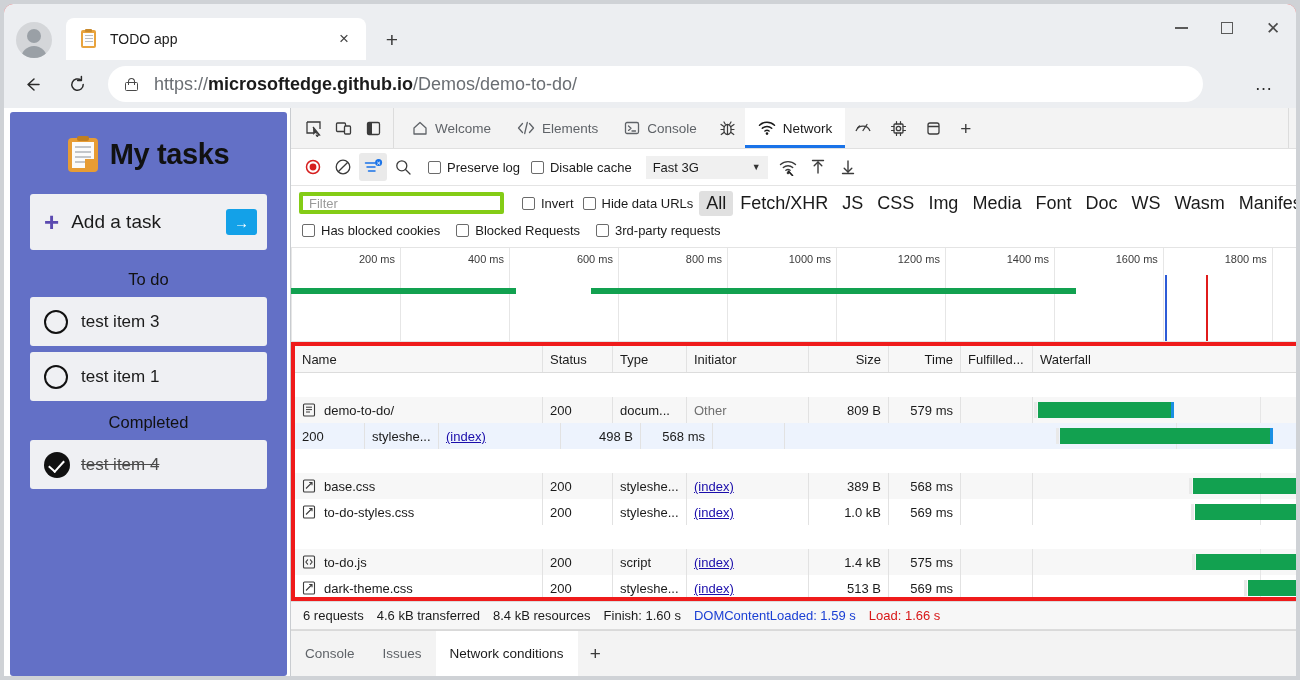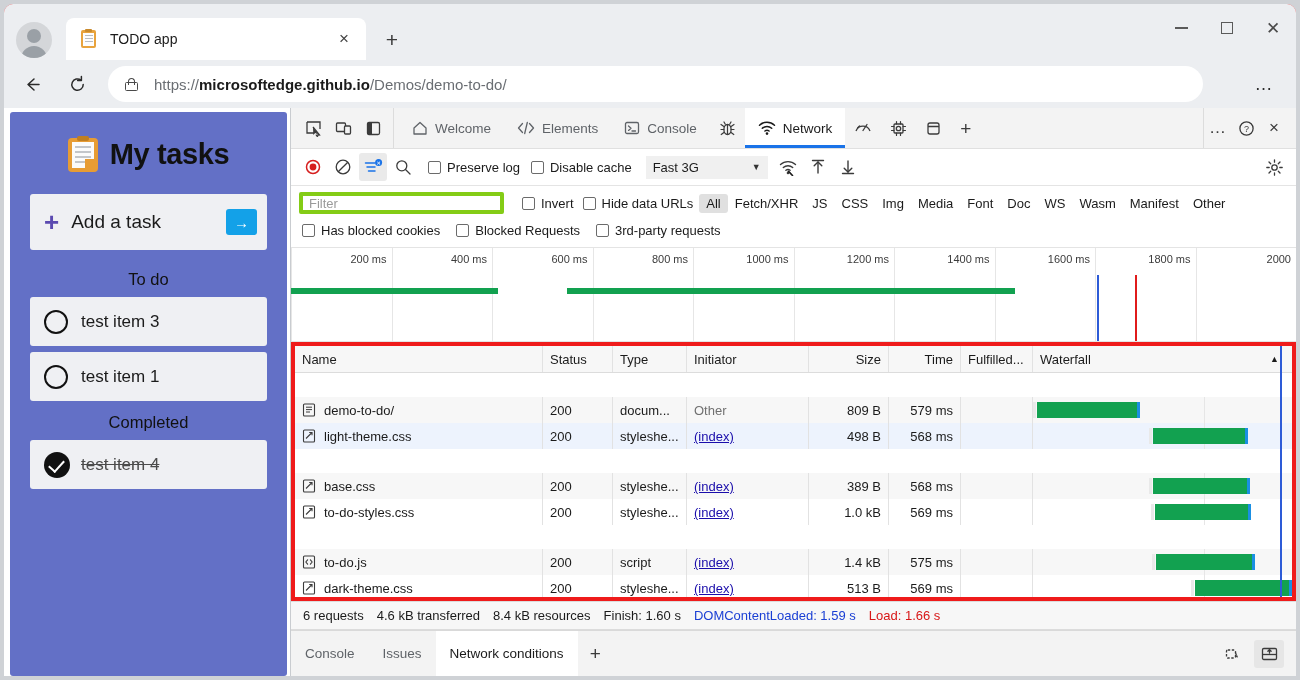--- a/index.html
+++ b/index.html
@@ -103,21 +103,21 @@
     color: #2b2b2b; border-radius: 50%;
   }
   .omnibox {
     margin-left: 14px; height: 36px; flex: 1; max-width: 1095px;
     background: #fff; border-radius: 18px;
     display: flex; align-items: center;
   }
   .lock-icon { margin-left: 16px; width: 16px; height: 16px; position: relative; flex: none; }
   .lock-icon .body { position: absolute; left: 1px; top: 6px; width: 13px; height: 9px; border: 1.3px solid #4a4a4a; border-radius: 1.5px; }
   .lock-icon .shackle { position: absolute; left: 4px; top: 1.5px; width: 7px; height: 7px; border: 1.3px solid #4a4a4a; border-bottom: none; border-radius: 4px 4px 0 0; }
-  .url { margin-left: 14px; font-size: 15px; color: #6a6e73; white-space: nowrap; }
+  .url { margin-left: 14px; font-size: 18px; color: #6a6e73; white-space: nowrap; }
   .url b { color: #1b1b1b; font-weight: 600; }
   .omni-dots {
     position: absolute; right: 14px; top: 12px; width: 36px; height: 24px;
     display: flex; align-items: center; justify-content: center;
     color: #2b2b2b; font-size: 18px; letter-spacing: 1px;
   }
 
   
   .pagearea {
     position: relative; width: 100%;
@@ -235,21 +235,21 @@
     flex: none; background: #fff; border-bottom: 1px solid #e4e4e4;
     padding: 4px 8px 5px 8px;
   }
   .fr1 { display: flex; align-items: center; height: 26px; }
   .filter-input {
     width: 205px; height: 22px; border: 4px solid #84cc16; border-radius: 2px;
     font-size: 13px; color: #9a9a9a; padding: 0 6px; display: flex; align-items: center;
     background: #fff;
   }
   .ftypes { display: flex; align-items: center; gap: 0px; margin-left: 6px; }
-  .ftype { font-size: 13px; color: #1b1b1b; padding: 2px 7px; border-radius: 3px; white-space: nowrap; }
+  .ftype { font-size: 18px; color: #1b1b1b; padding: 2px 7px; border-radius: 3px; white-space: nowrap; }
   .ftype.active { background: #e0e0e0; }
   .fr2 { display: flex; align-items: center; height: 24px; margin-top: 2px; }
   .fr2 .cb-label:first-child { margin-left: 3px; }
 
   
   .dt-overview {
     height: 94px; flex: none; background: #fff; position: relative;
     border-bottom: 1px solid #e4e4e4; overflow: hidden;
   }
   .ov-tick {
@@ -727,30 +727,20 @@
                 <div class="rc c-time">579 ms</div>
                 <div class="rc c-fulf"></div>
                 <div class="rc c-wf">
                   <div class="wf-track">
                     <div class="wf-grid" style="left:66%"></div>
                     <div class="wf-bar" style="left:1.5%;width:38.5%"></div>
                   </div>
                 </div>
               </div>
               <div class="rrow sel">
-                <div class="rc c-name">
-                  <span class="rowicon">
-                    <svg width="14" height="14" viewBox="0 0 14 14">
-                      <rect x="1.5" y="1" width="11" height="12" rx="1" stroke="#3b3b3b" stroke-width="1.1" fill="none"></rect>
-                      <path d="M4 9.5 L10 3.5" stroke="#3b3b3b" stroke-width="1.1"></path>
-                      <path d="M7.2 3.5 H10 V6.3" stroke="#3b3b3b" stroke-width="1.1" fill="none"></path>
-                    </svg>
-                  </span>
-                  <span>light-theme.css</span>
-                </div>
                 <div class="rc c-status">200</div>
                 <div class="rc c-type">styleshe...</div>
                 <div class="rc c-init">
                   <span class="link">(index)</span>
                 </div>
                 <div class="rc c-size">498 B</div>
                 <div class="rc c-time">568 ms</div>
                 <div class="rc c-fulf"></div>
                 <div class="rc c-wf">
                   <div class="wf-track">

